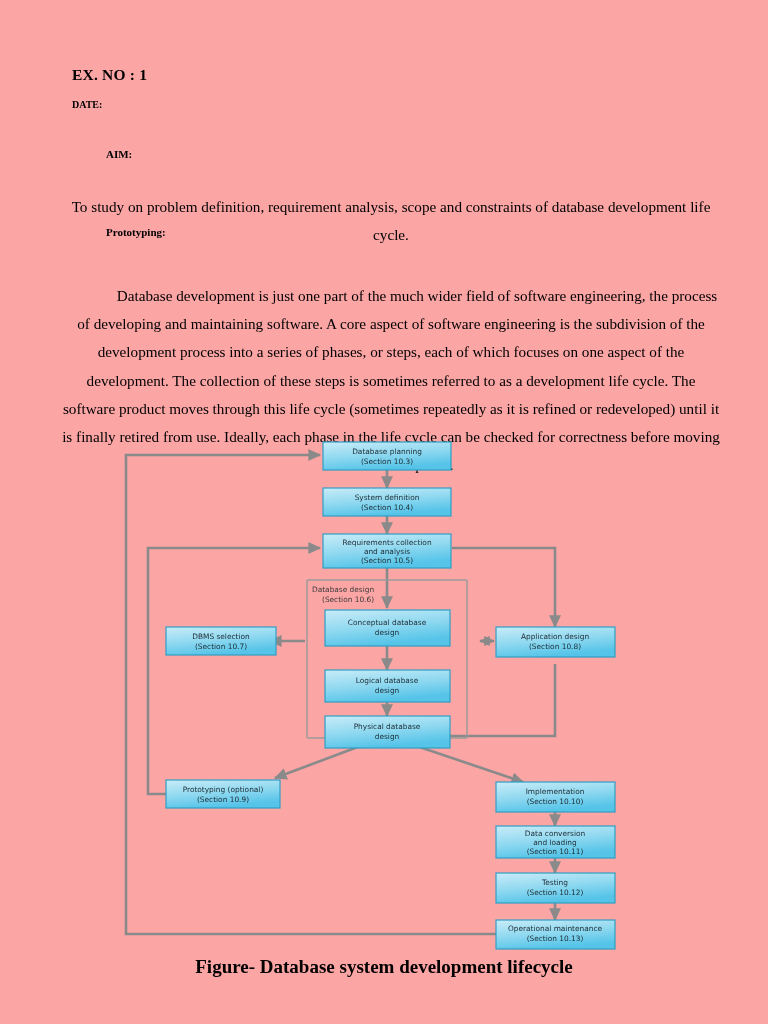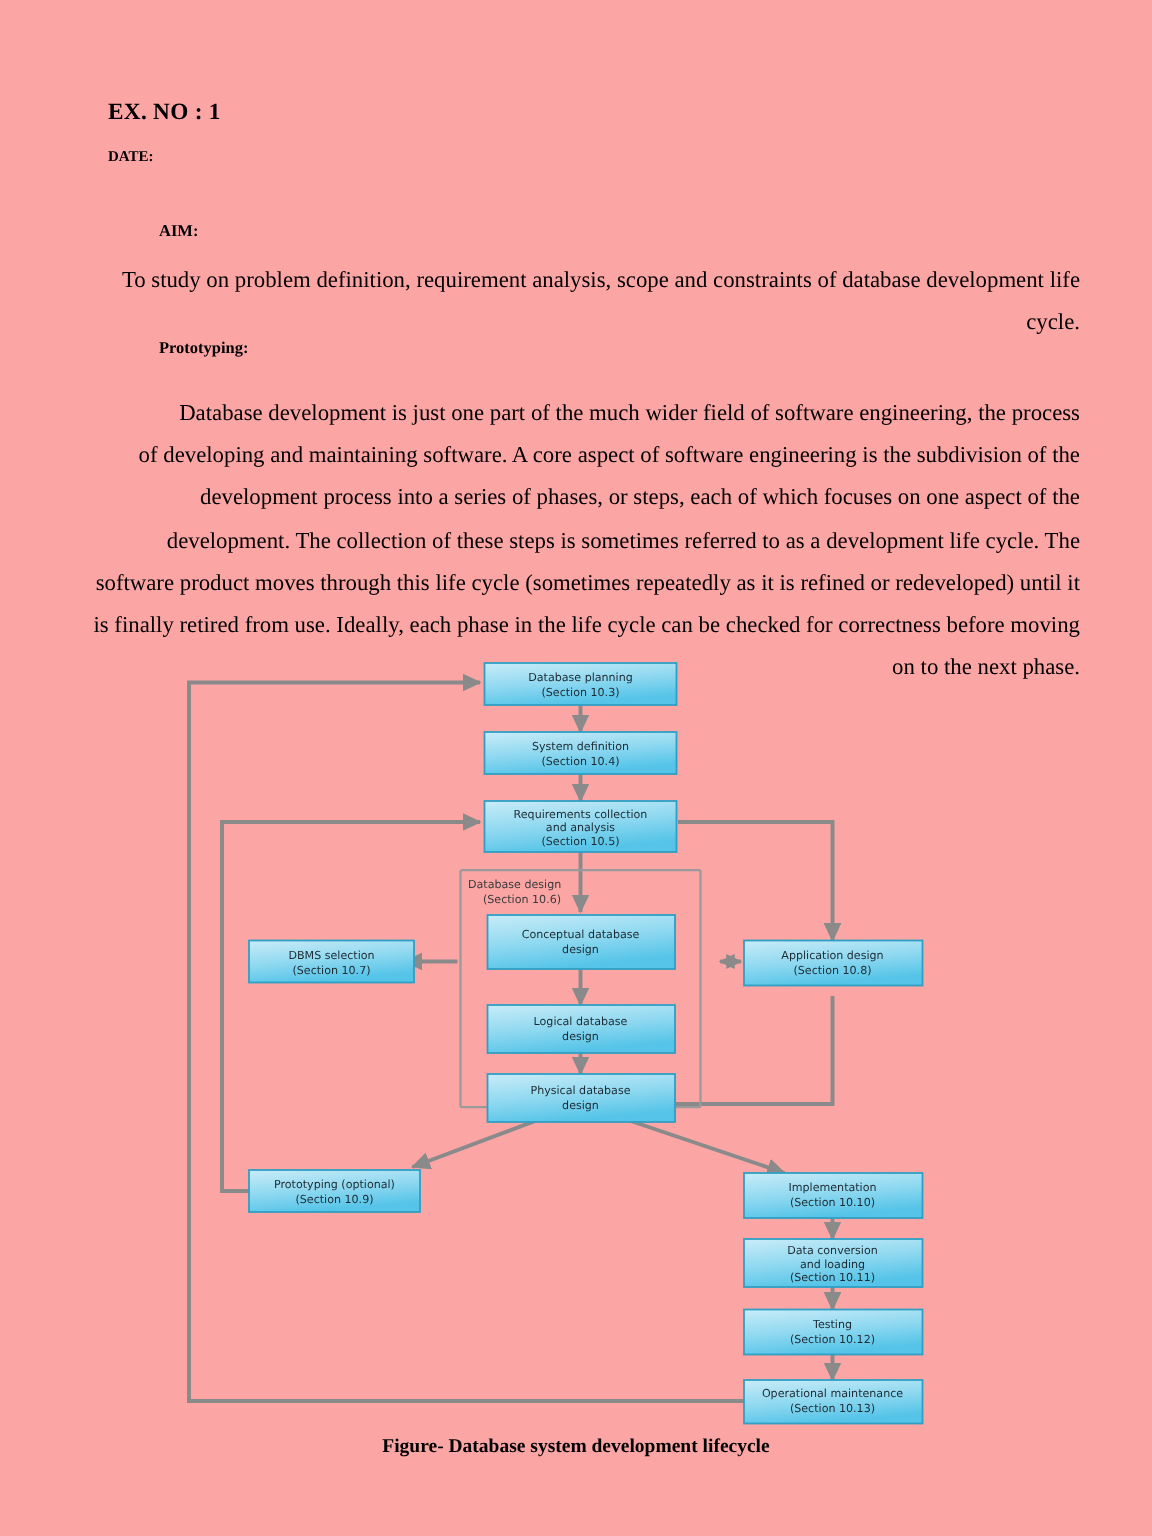--- a/index.html
+++ b/index.html
@@ -66,21 +66,22 @@
   }
   .aim-head { top: 148px; }
   .intro-head { top: 226px; }
 
   .para {
     position: absolute;
     left: 62px;
     width: 658px;
     font-size: 15.2px;
     line-height: 28.2px;
-    text-align: right;
+    text-align: center;
+    margin-top: 20px;
   }
   .aim-body { top: 173px; }
   .intro-body { top: 262px; }
   .indent-first { text-indent: 52px; }
 
   
   .figure {
     position: absolute;
     left: 0;
     top: 430px;
@@ -88,21 +89,21 @@
     height: 520px;
   }
   .figure svg { display: block; }
 
   .caption {
     position: absolute;
     left: 0;
     top: 956px;
     width: 768px;
     text-align: center;
-    font-size: 13px;
+    font-size: 19px;
     font-weight: bold;
   }
 
   
   .bx-label {
     font-family: "DejaVu Sans", "Liberation Sans", sans-serif;
     font-size: 7.4px;
     fill: #1c2b33;
   }
   .grp-label {

